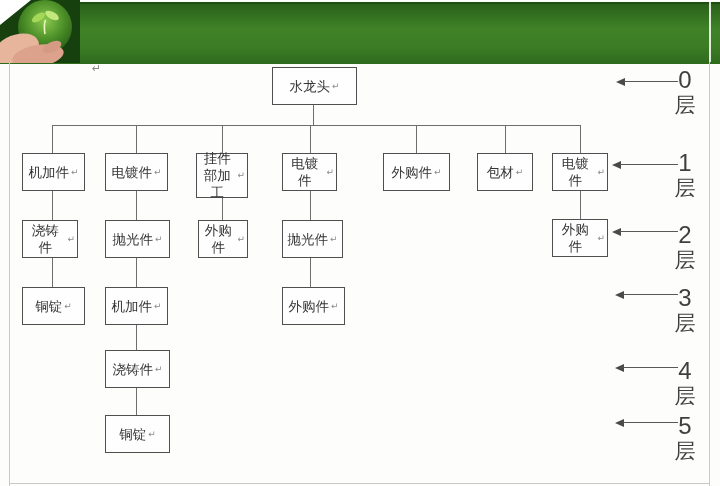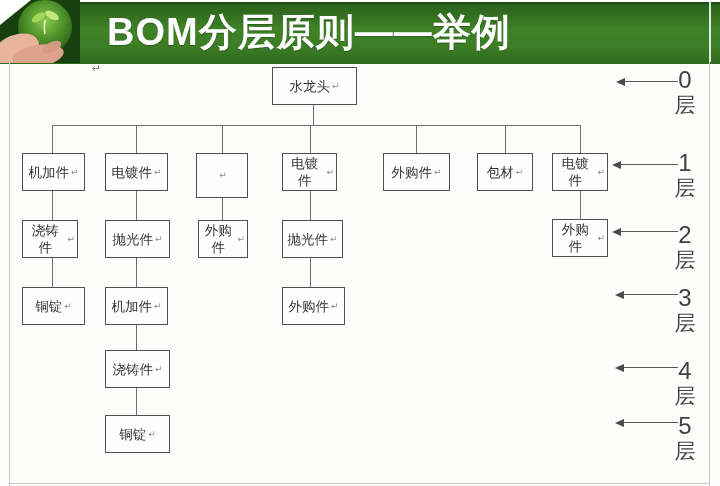--- a/index.html
+++ b/index.html
@@ -45,21 +45,20 @@
   .layer-label .num{font-size:24px;line-height:27px;}
   .layer-label .word{font-size:21px;line-height:24px;}
   .pmark{position:absolute;font-size:11px;color:#888888;}
 </style>
 </head>
 <body>
 
 <div id="stage">
 
   <div class="banner"></div>
-  <div class="title">BOM分层原则——举例</div>
 
   <svg class="logo" viewBox="0 0 80 63">
     <defs>
       <radialGradient id="g1" cx="50%" cy="38%" r="65%">
         <stop offset="0%" stop-color="#8cc94f"></stop>
         <stop offset="55%" stop-color="#4c8f28"></stop>
         <stop offset="100%" stop-color="#275d15"></stop>
       </radialGradient>
     </defs>
     <rect x="0" y="0" width="80" height="63" fill="#17400f"></rect>
@@ -111,20 +110,21 @@
 
   <div class="node" style="left:22px;top:153px;width:63px;height:27px;">
     <span>机加件</span>
       <span class="rm">↵</span>
   </div>
   <div class="node" style="left:105px;top:153px;width:63px;height:27px;">
     <span>电镀件</span>
       <span class="rm">↵</span>
   </div>
   <div class="node" style="left:196px;top:153px;width:52px;height:45px;">
+    <span>挂件部加工</span>
       <span class="rm">↵</span>
   </div>
   <div class="node" style="left:282px;top:153px;width:55px;height:27px;">
     <span>电镀件</span>
       <span class="rm">↵</span>
   </div>
   <div class="node" style="left:383px;top:153px;width:67px;height:27px;">
     <span>外购件</span>
       <span class="rm">↵</span>
   </div>

